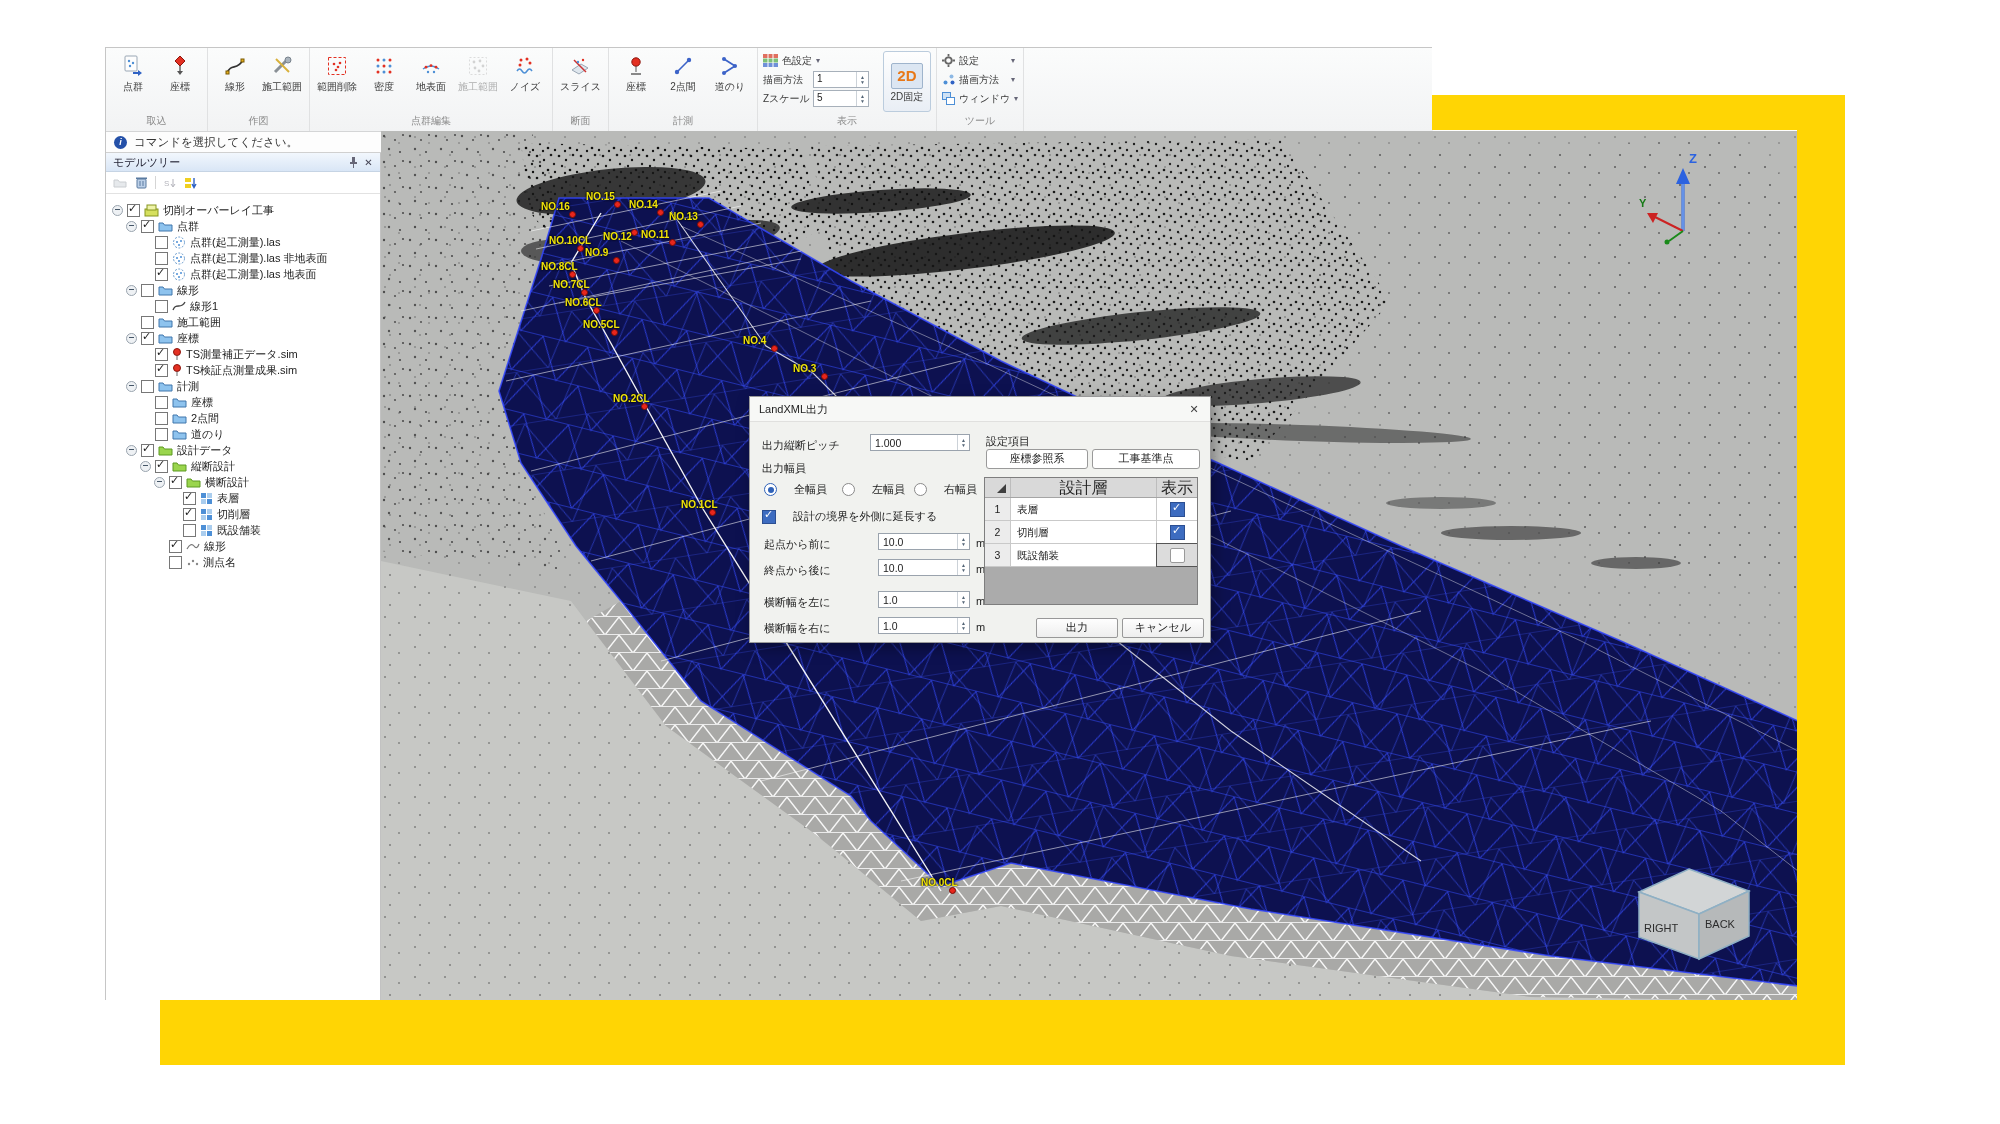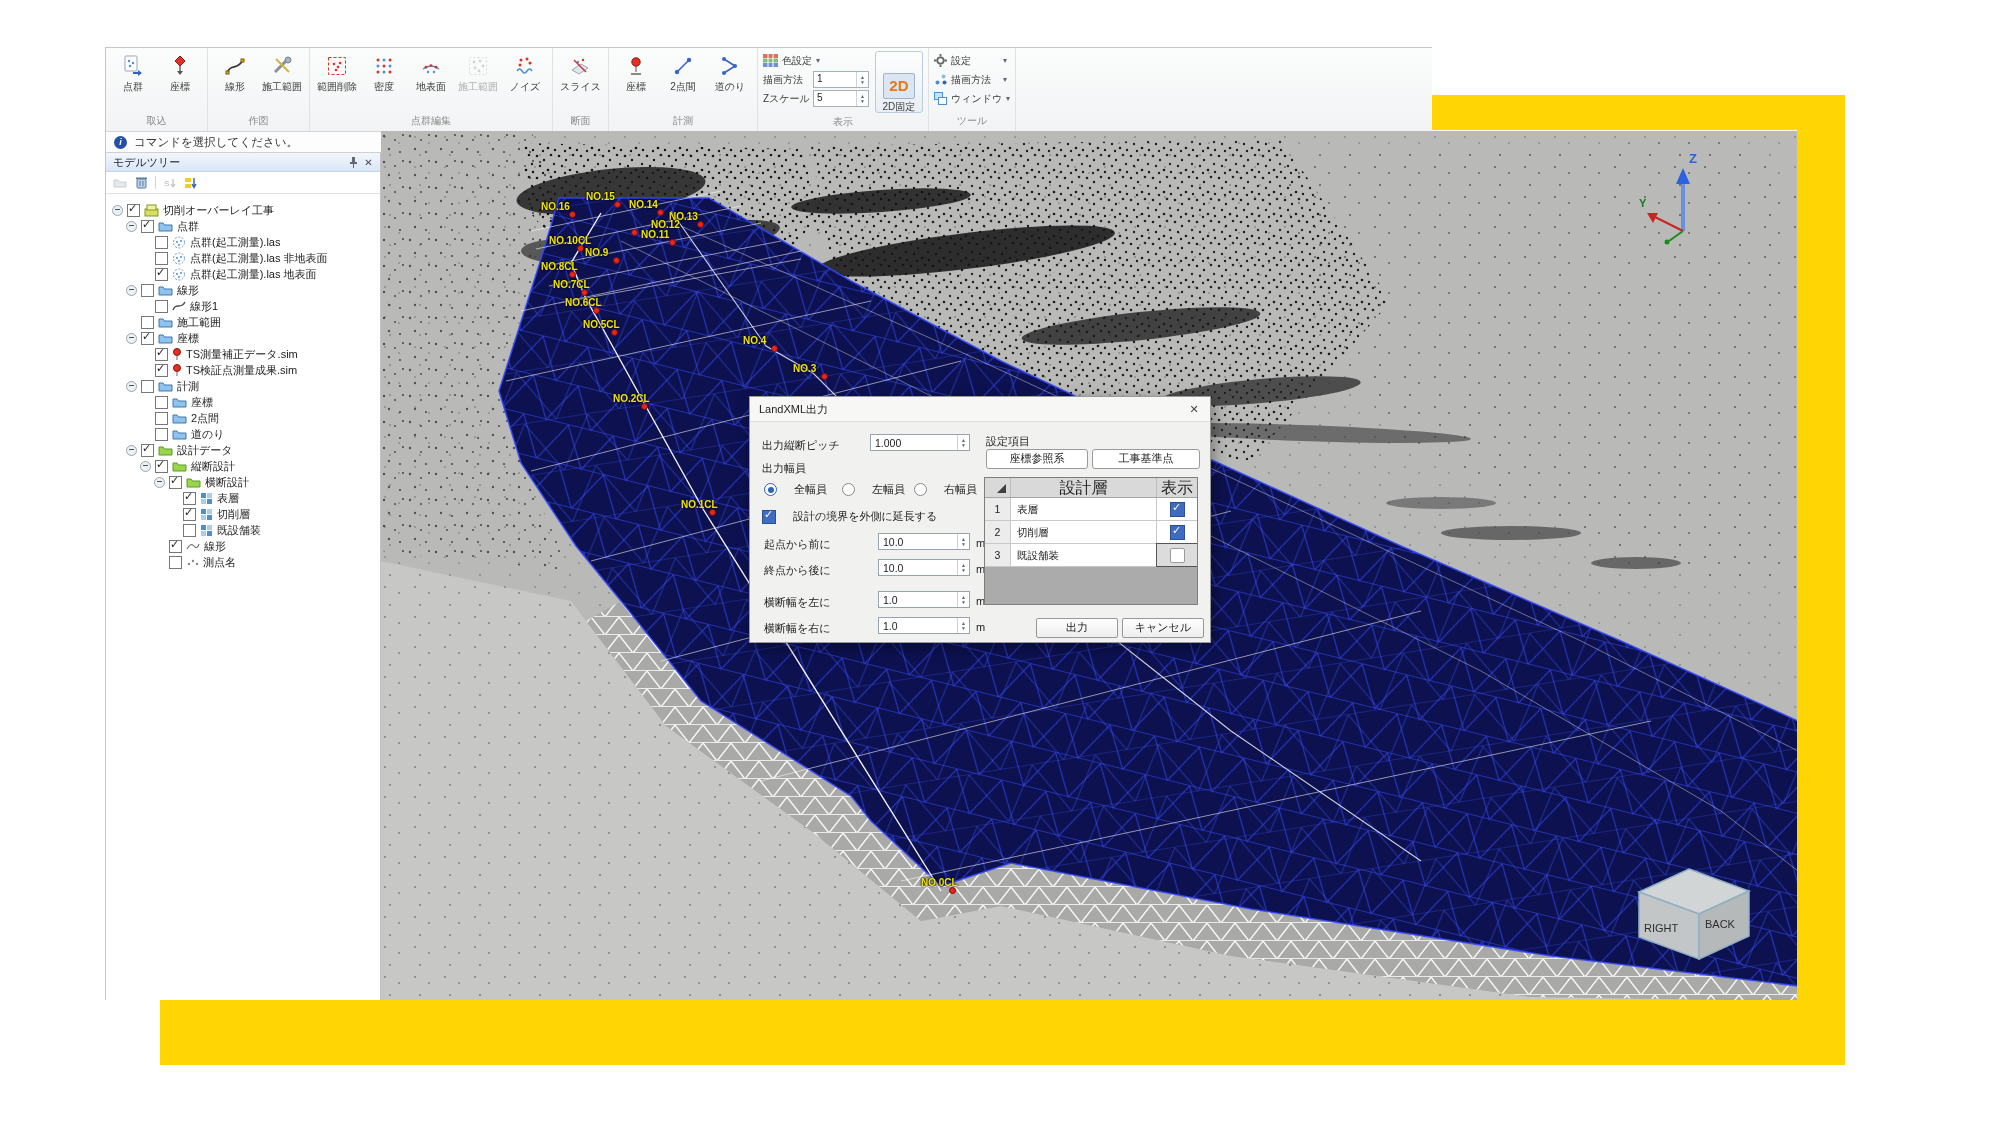--- a/index.html
+++ b/index.html
@@ -18,22 +18,22 @@
   .rbtn.disabled{opacity:.4;filter:grayscale(1);}
   .ric{height:30px;display:flex;align-items:center;justify-content:center;}
   .rlb{font-size:10px;color:#3a3a3a;line-height:11px;white-space:nowrap;}
   .glabel{font-size:10px;color:#8a8a8a;text-align:center;padding:2px 0 3px;white-space:nowrap;}
   .drow{display:flex;align-items:center;gap:4px;height:19px;font-size:10px;color:#3a3a3a;white-space:nowrap;}
   .dd{font-size:8px;color:#667;}
   .spin{display:inline-flex;border:1px solid #a7b0ba;background:#fff;height:15px;width:54px;}
   .spin .sval{flex:1;font-size:10px;padding:1px 3px;color:#222;text-align:left;}
   .sarr{width:11px;border-left:1px solid #ccd2d8;display:flex;flex-direction:column;
     align-items:center;justify-content:center;font-size:5px;color:#567;line-height:4.5px;}
-  .btn2d{width:46px;margin-left:6px;text-align:center;cursor:pointer;border:1px solid #bcd;
-    border-radius:3px;background:linear-gradient(#fefefe,#e9eef5);padding-top:21px;}
+  .btn2d{width:46px;margin-left:14px;text-align:center;cursor:pointer;border:1px solid #bcd;
+    border-radius:3px;background:linear-gradient(#fefefe,#e9eef5);padding-top:11px;}
   .badge2d{font-size:15px;font-weight:bold;color:#e87818;background:#dce6f2;border:1px solid #9fb4cc;
     width:30px;height:24px;line-height:24px;margin:0 auto;border-radius:2px;}
   .btn2d .rlb{margin-top:2px;}
   .trow{display:flex;align-items:center;gap:4px;height:19px;font-size:10px;color:#3a3a3a;
     white-space:nowrap;cursor:pointer;}
   
   #cmdbar{left:0;top:84px;width:1327px;height:21px;background:#fdfdfd;border-bottom:1px solid #d0d0d0;
     display:flex;align-items:center;gap:7px;padding-left:8px;box-sizing:border-box;font-size:11.5px;color:#333;}
   .info-ic{width:13px;height:13px;border-radius:50%;background:#2450a8;color:#fff;font-size:9px;
     font-weight:bold;text-align:center;line-height:13px;font-style:italic;}
@@ -797,21 +797,21 @@
     </svg>
     <div id="stations" class="abs" style="left:0;top:0;width:100%;height:100%;">
         <span class="st-label" style="left: 160px; top: 70px;">NO.16</span>
         <span class="st-dot" style="left: 188px; top: 80px;"></span>
         <span class="st-label" style="left: 205px; top: 60px;">NO.15</span>
         <span class="st-dot" style="left: 233px; top: 70px;"></span>
         <span class="st-label" style="left: 248px; top: 68px;">NO.14</span>
         <span class="st-dot" style="left: 276px; top: 78px;"></span>
         <span class="st-label" style="left: 288px; top: 80px;">NO.13</span>
         <span class="st-dot" style="left: 316px; top: 90px;"></span>
-        <span class="st-label" style="left: 222px; top: 88px; margin-left: 48px;">NO.12</span>
+        <span class="st-label" style="left: 222px; top: 100px;">NO.12</span>
         <span class="st-dot" style="left: 250px; top: 98px;"></span>
         <span class="st-label" style="left: 260px; top: 98px;">NO.11</span>
         <span class="st-dot" style="left: 288px; top: 108px;"></span>
         <span class="st-label" style="left: 168px; top: 104px;">NO.10CL</span>
         <span class="st-dot" style="left: 196px; top: 114px;"></span>
         <span class="st-label" style="left: 204px; top: 116px;">NO.9</span>
         <span class="st-dot" style="left: 232px; top: 126px;"></span>
         <span class="st-label" style="left: 160px; top: 130px;">NO.8CL</span>
         <span class="st-dot" style="left: 188px; top: 140px;"></span>
         <span class="st-label" style="left: 172px; top: 148px;">NO.7CL</span>

